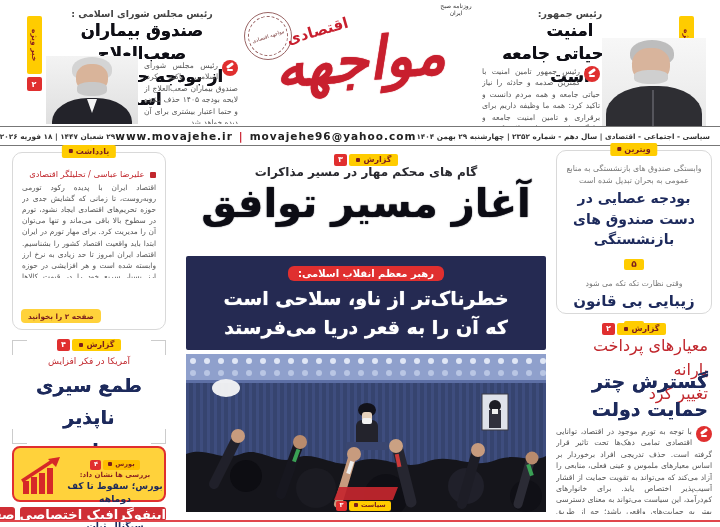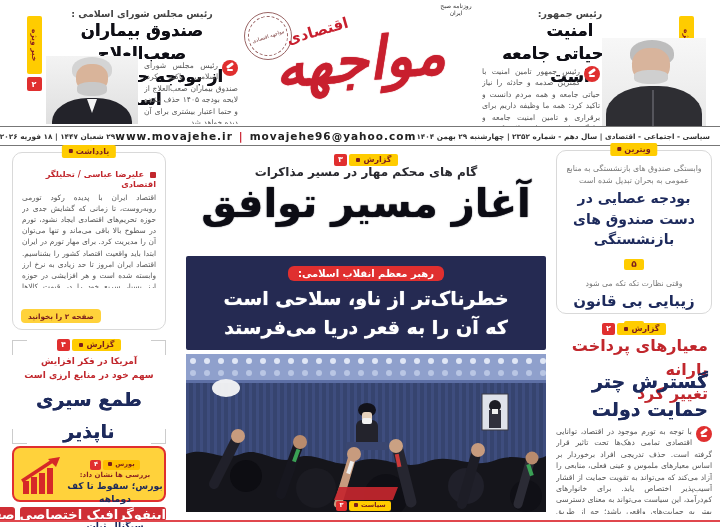--- a/index.html
+++ b/index.html
@@ -68,21 +68,21 @@
   .quote-box{background:#252a52;border-radius:2px;}
   .quote-ribbon{background:#e02f2f;color:#fff;font-size:10px;font-weight:bold;
                 padding:2px 10px;display:inline-block;border-radius:6px;}
   .quote-line{color:#fff;font-size:19px;font-weight:bold;text-align:center;line-height:1.5;
               text-shadow:0 0 .8px #fff;}
 
   
   .card{background:#fff;border:1.5px solid #d9d9d9;border-radius:10px;box-sizing:border-box;}
   .card-chip{position:absolute;top:-8px;left:50%;transform:translateX(-50%);}
   .navy{color:#1d2a5c;}
-  .red-kicker{color:#c1272d;font-weight:bold;}
+  .red-kicker{color:#c1272d;font-weight:normal;}
   .corner{position:absolute;width:14px;height:14px;border:0 solid #ccc;}
   .c-tl{left:0;top:0;border-left-width:1.5px;border-top-width:1.5px;}
   .c-tr{right:0;top:0;border-right-width:1.5px;border-top-width:1.5px;}
   .c-bl{left:0;bottom:0;border-left-width:1.5px;border-bottom-width:1.5px;}
   .c-br{right:0;bottom:0;border-right-width:1.5px;border-bottom-width:1.5px;}
 
   .note-btn{background:#ffd23b;border-radius:4px;font-size:7.3px;font-weight:bold;
             color:#7a1d1d;padding:2.5px 7px;}
   .byline-mark{display:inline-block;width:6px;height:6px;background:#c1272d;border-radius:1px;
             margin-left:3px;vertical-align:middle;}
@@ -296,21 +296,20 @@
     <div class="corner c-bl"></div>
     <div class="corner c-br"></div>
     <div style="text-align:center;margin-top:-8px;">
       <span class="chip">
         <span class="chip-label">گزارش</span>
         <span class="chip-num">۴</span>
       </span>
     </div>
     <div class="red-kicker" style="font-size:9px;text-align:center;line-height:1.55;margin-top:4px;">
       <div>آمریکا در فکر افزایش</div>
-      <div>سهم خود در منابع ارزی است</div>
     </div>
     <div class="navy" style="font-size:19px;font-weight:bold;text-align:center;line-height:1.7;text-shadow:0 0 .6px #1d2a5c;">
       <div>طمع سیری ناپذیر</div>
       <div>ترامپ</div>
     </div>
   </div>
 
   <div class="abs bourse-box" style="left:12px;top:446px;width:154px;height:56px;">
     <svg class="abs" style="left:6px;top:7px;" width="42" height="42" viewBox="0 0 42 42">
       <rect x="3" y="26" width="6" height="13" fill="#d62828"></rect>

